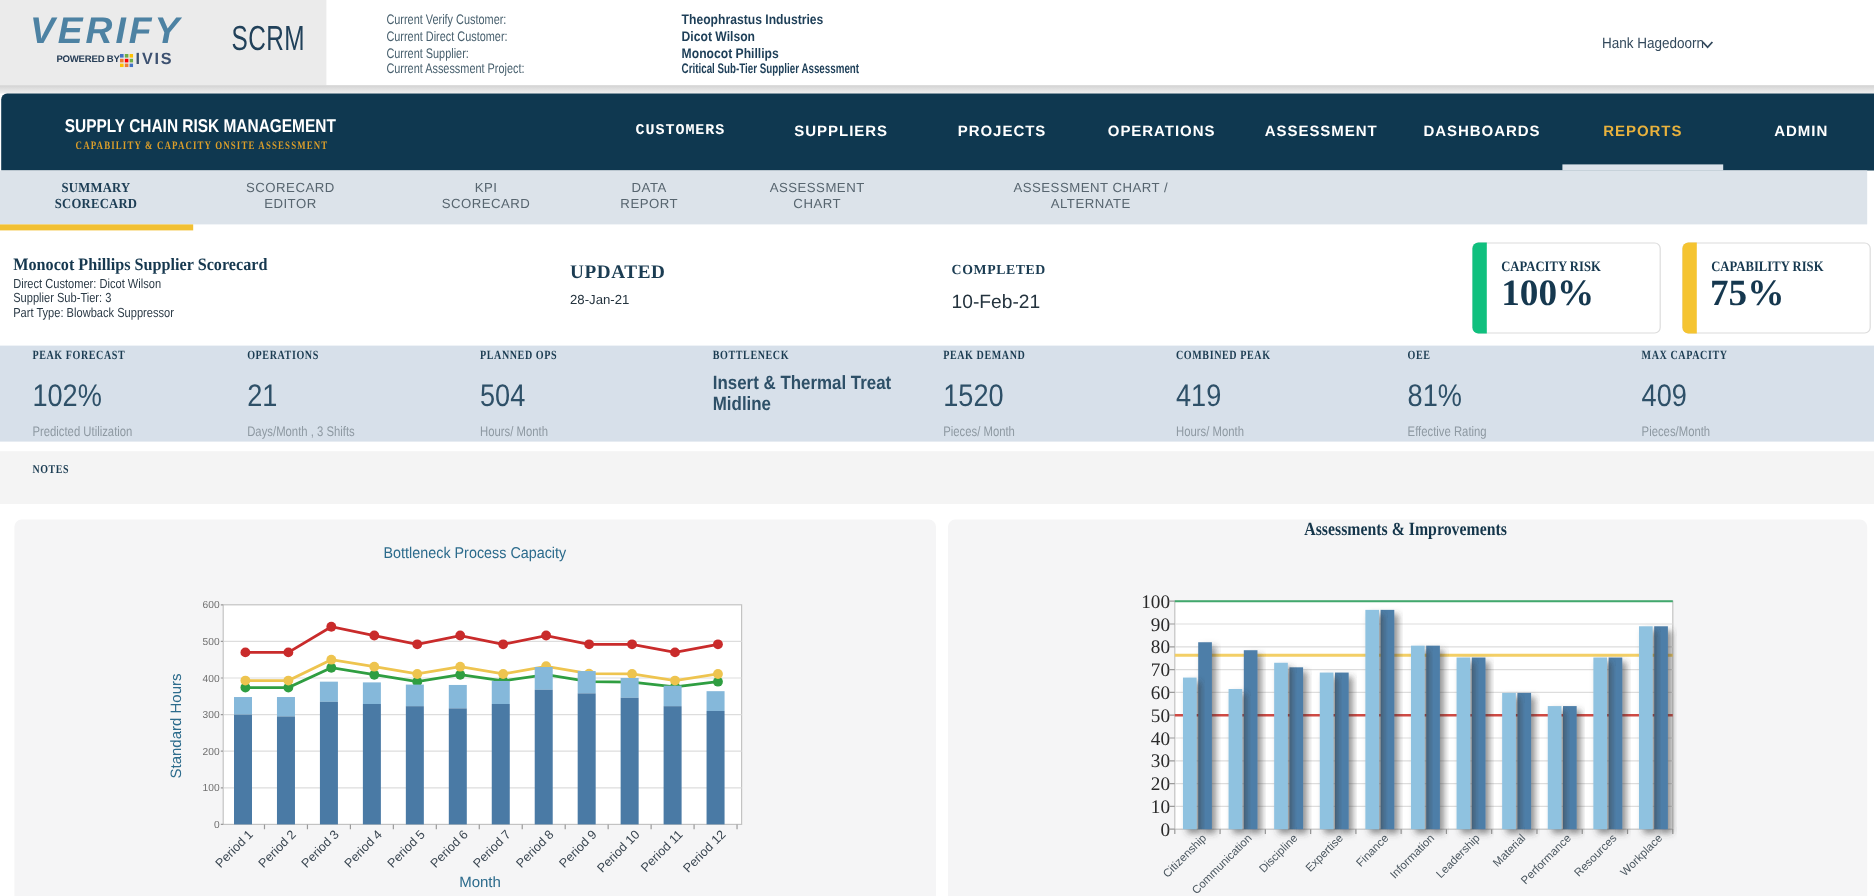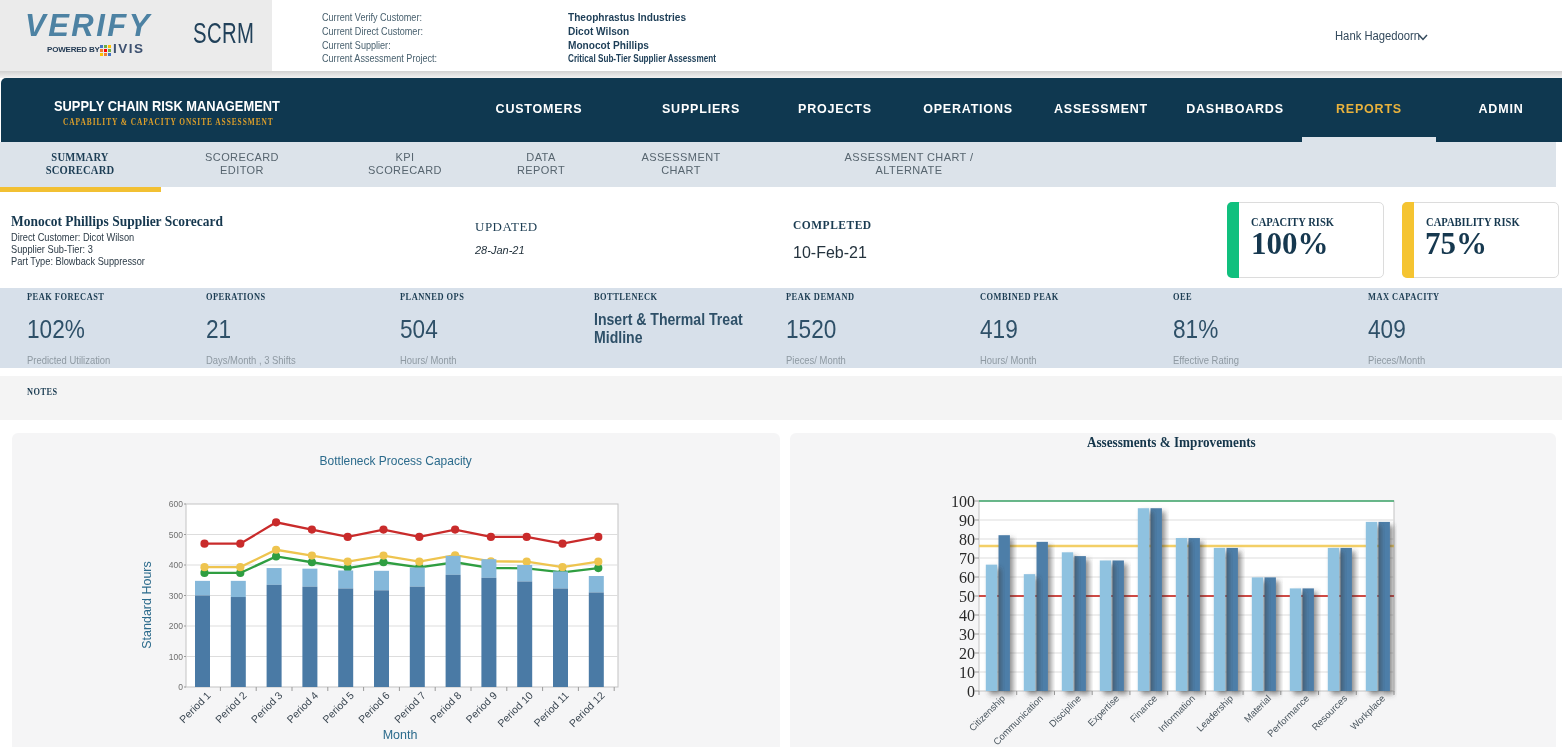--- a/index.html
+++ b/index.html
@@ -45,21 +45,21 @@
   <div class="abs" style="left:1335px;top:29px;font-size:12.5px;color:#33495c;white-space:nowrap;transform:scaleX(0.9);transform-origin:left top;">Hank Hagedoorn</div>
   <svg class="abs" style="left:1418px;top:34px;" width="10" height="7" viewBox="0 0 10 7">
       <path d="M1 1 L5 5.4 L9 1" stroke="#33495c" stroke-width="1.5" fill="none"></path>
     </svg>
 
   <div class="abs" style="left:1px;top:78px;width:1561px;height:64px;background:#0f3850;border-radius:5px 0 0 0;"></div>
   <div class="abs" style="left:54px;top:97px;color:#fff;font-weight:bold;font-size:15.5px;white-space:nowrap;transform:scaleX(0.83);transform-origin:left top;">SUPPLY CHAIN RISK MANAGEMENT</div>
   <div class="abs serif" style="left:63px;top:117px;color:#dd9f2a;font-weight:bold;font-size:9.5px;letter-spacing:1.2px;white-space:nowrap;transform:scaleX(0.78);transform-origin:left top;">CAPABILITY &amp; CAPACITY ONSITE ASSESSMENT</div>
   <div class="abs" style="left:1302px;top:137px;width:134px;height:5px;background:#dce3ea;"></div>
   <div class="abs" style="left:0;top:102px;width:1562px;height:16px;font-size:12.5px;font-weight:bold;color:#fff;letter-spacing:0.8px;">
-    <span class="abs" style="left:539px;transform:translateX(-50%);">CUSTOMERS</span>
+    <span class="abs" style="left:567px;transform:translateX(-50%);font-family:Liberation Mono, monospace;">CUSTOMERS</span>
     <span class="abs" style="left:701px;transform:translateX(-50%);">SUPPLIERS</span>
     <span class="abs" style="left:835px;transform:translateX(-50%);">PROJECTS</span>
     <span class="abs" style="left:968px;transform:translateX(-50%);">OPERATIONS</span>
     <span class="abs" style="left:1101px;transform:translateX(-50%);">ASSESSMENT</span>
     <span class="abs" style="left:1235px;transform:translateX(-50%);text-align:right;">DASHBOARDS</span>
     <span class="abs" style="left:1369px;transform:translateX(-50%);color:#e9b23d;">REPORTS</span>
     <span class="abs" style="left:1501px;transform:translateX(-50%);">ADMIN</span>
   </div>
 
   <div class="abs" style="left:0;top:142px;width:1556px;height:45px;background:#dce3ea;"></div>
@@ -70,22 +70,22 @@
     <div class="abs" style="left:405px;transform:translateX(-50%);">KPI<br>SCORECARD</div>
     <div class="abs" style="left:541px;transform:translateX(-50%);">DATA<br>REPORT</div>
     <div class="abs" style="left:681px;transform:translateX(-50%);">ASSESSMENT<br>CHART</div>
     <div class="abs" style="left:909px;transform:translateX(-50%);">ASSESSMENT CHART /<br>ALTERNATE</div>
   </div>
 
   <div class="abs serif" style="left:11px;top:213px;font-size:14.5px;font-weight:bold;color:#16384f;white-space:nowrap;transform:scaleX(0.93);transform-origin:left top;">Monocot Phillips Supplier Scorecard</div>
   <div class="abs" style="left:11px;top:231px;font-size:11px;color:#2b3a46;line-height:12.1px;transform:scaleX(0.84);transform-origin:left top;">
     Direct Customer: Dicot Wilson<br>Supplier Sub-Tier: 3<br>Part Type: Blowback Suppressor
   </div>
-  <div class="abs serif" style="left:475px;top:219px;font-size:13px;font-weight:normal;color:#1b3c52;letter-spacing:0.5px;">UPDATED</div>
-  <div class="abs" style="left:475px;top:244px;font-size:11px;color:#24333e;font-style:italic;">28-Jan-21</div>
+  <div class="abs serif" style="left:475px;top:219px;font-size:16px;font-weight:bold;color:#1b3c52;letter-spacing:0.5px;">UPDATED</div>
+  <div class="abs" style="left:475px;top:244px;font-size:11px;color:#24333e;">28-Jan-21</div>
   <div class="abs serif" style="left:793px;top:219px;font-size:11.5px;font-weight:bold;color:#1b3c52;letter-spacing:0.5px;">COMPLETED</div>
   <div class="abs" style="left:793px;top:244px;font-size:16px;color:#24333e;">10-Feb-21</div>
 
   <div class="abs" style="left:1227px;top:202px;width:157px;height:76px;background:#fff;border:1px solid #dcdcdc;border-radius:5px;"></div>
   <div class="abs" style="left:1227px;top:202px;width:12px;height:76px;background:#10c07e;border-radius:5px 0 0 5px;"></div>
   <div class="abs serif" style="left:1251px;top:215px;font-size:12px;font-weight:bold;color:#16384f;white-space:nowrap;transform:scaleX(0.88);transform-origin:left top;">CAPACITY RISK</div>
   <div class="abs serif" style="left:1251px;top:226px;font-size:31px;font-weight:bold;color:#16384f;">100%</div>
 
   <div class="abs" style="left:1402px;top:202px;width:157px;height:76px;background:#fff;border:1px solid #dcdcdc;border-radius:5px;"></div>
   <div class="abs" style="left:1402px;top:202px;width:12px;height:76px;background:#f5c431;border-radius:5px 0 0 5px;"></div>

